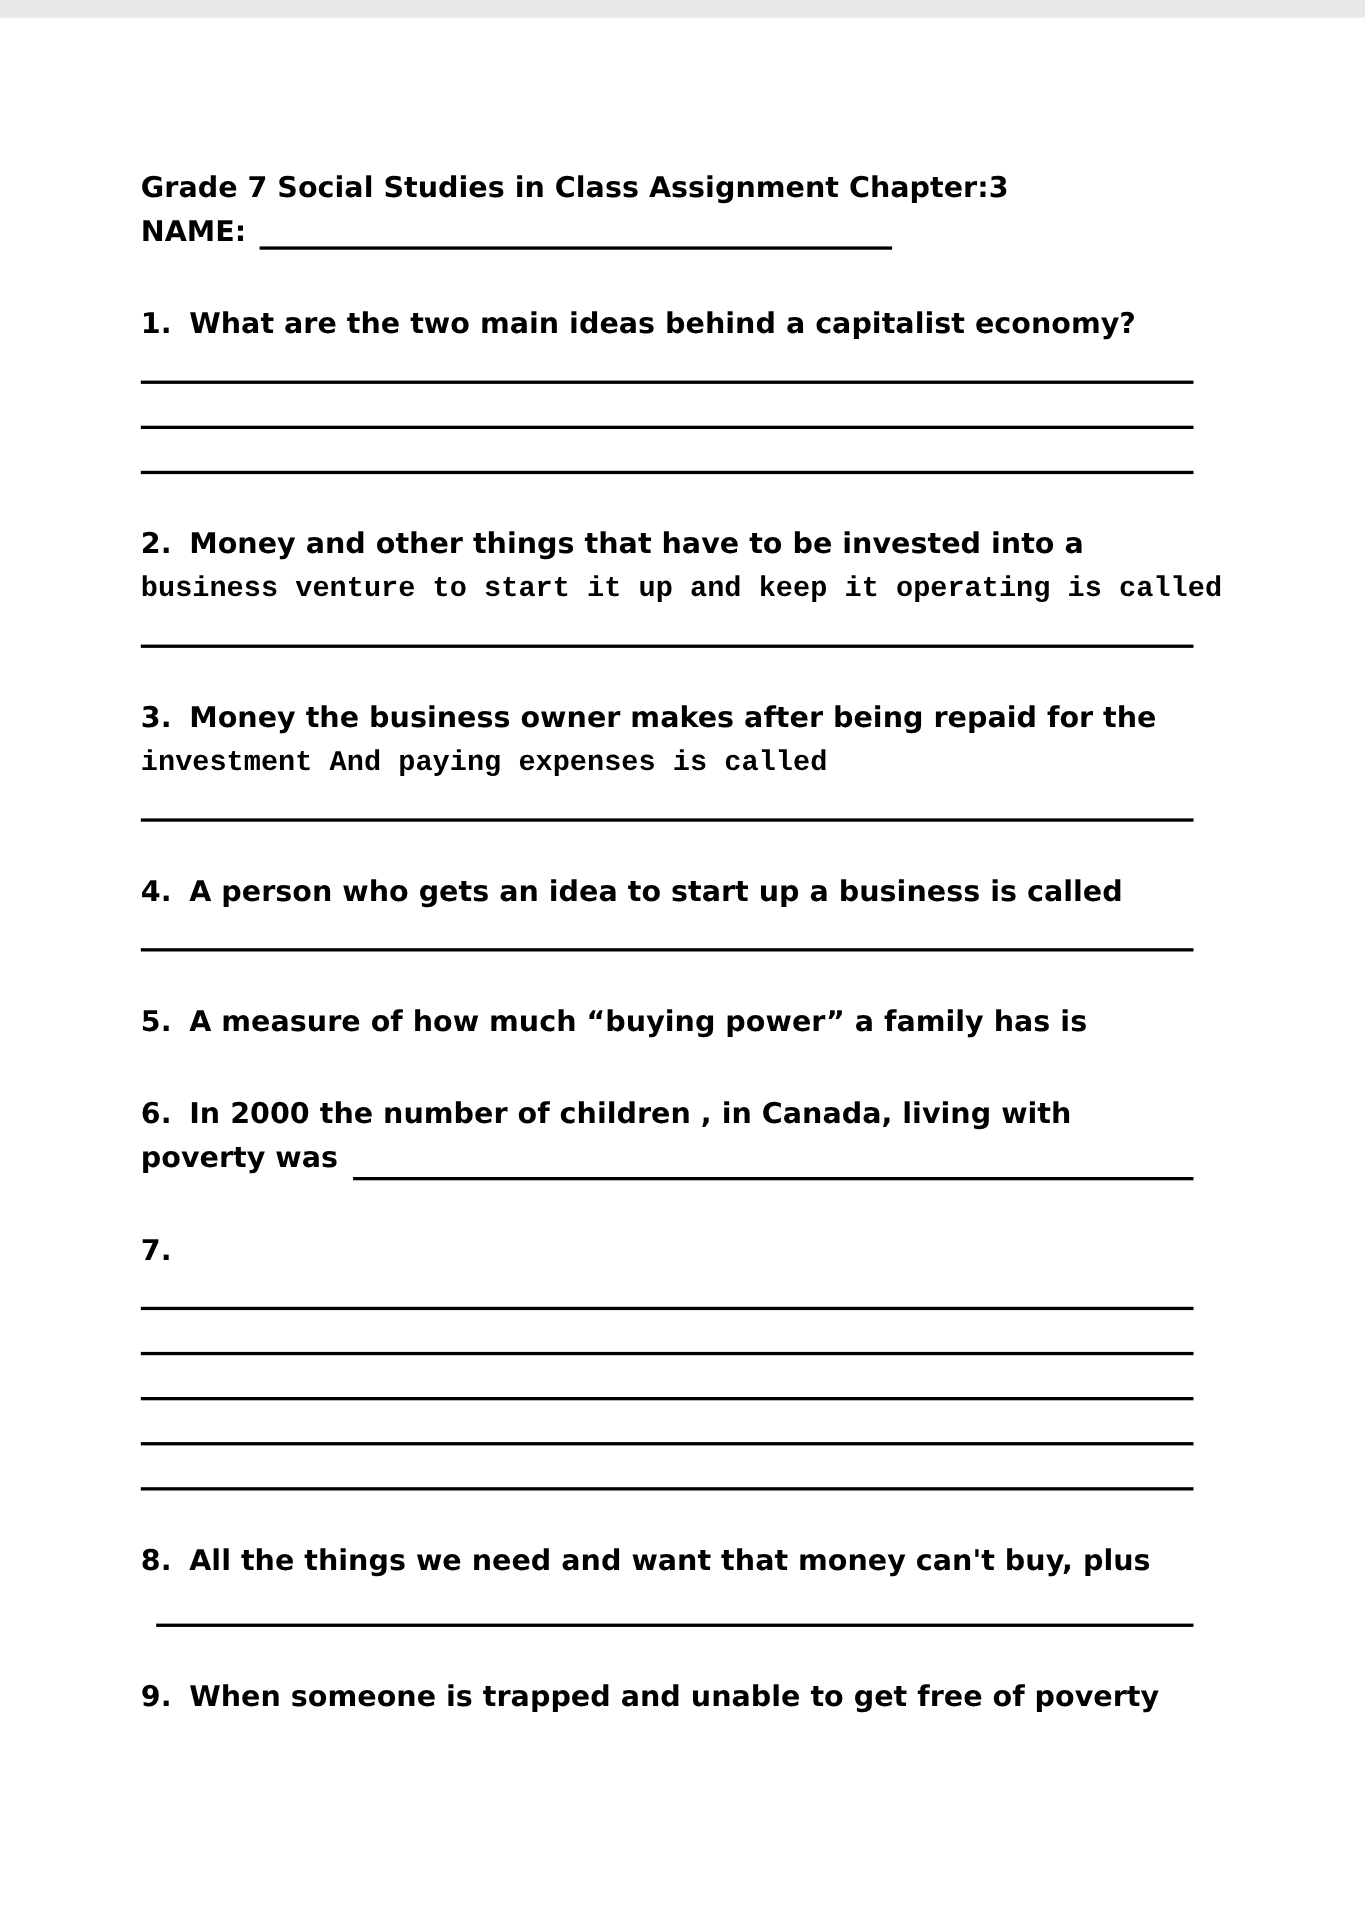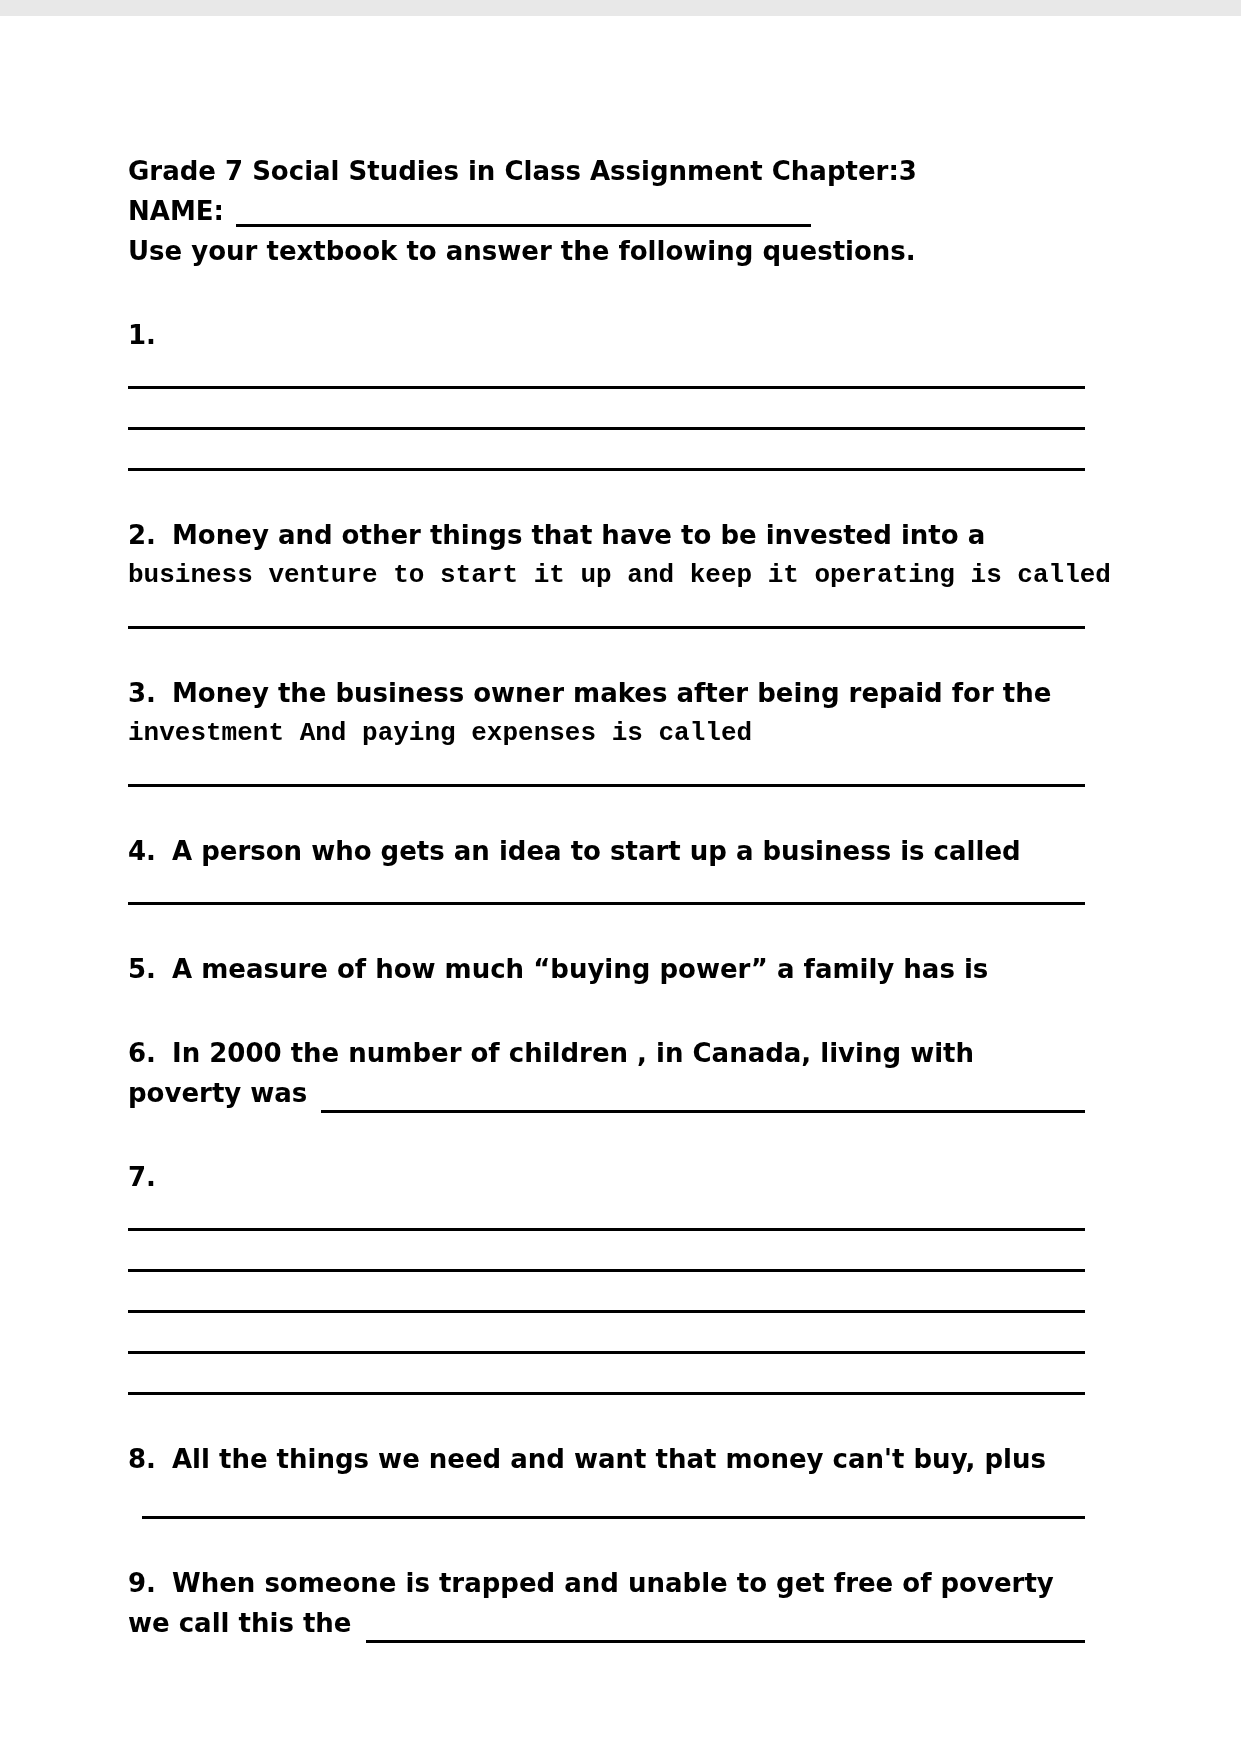--- a/index.html
+++ b/index.html
@@ -51,25 +51,25 @@
 <body>
 
 <div class="page">
   <div class="content">
 
     <div class="hline">Grade 7 Social Studies in Class Assignment Chapter:3</div>
     <div class="name-row">
       <span>NAME:</span>
       <span class="name-underline"></span>
     </div>
-    <div class="hline">Use your textbook to answer the following questions.</div>
 
     <div class="q">
       <div class="qline">
         <span class="qnum">1.</span>
+        <span class="qtext">What are the two main ideas behind a capitalist economy?</span>
       </div>
       <div class="blank bf"></div>
       <div class="blank"></div>
       <div class="blank"></div>
     </div>
 
     <div class="q">
       <div class="qline">
         <span class="qnum">2.</span>
         <span class="qtext">Money and other things that have to be invested into a</span>
@@ -132,20 +132,16 @@
       <div class="inline-row">
         <span class="fill"></span>
       </div>
     </div>
 
     <div class="q">
       <div class="qline">
         <span class="qnum">9.</span>
         <span class="qtext">When someone is trapped and unable to get free of poverty</span>
       </div>
-      <div class="inline-row">
-        <span class="prefix">we call this the</span>
-        <span class="fill"></span>
-      </div>
     </div>
 
   </div>
 </div>
 
 </body></html>

